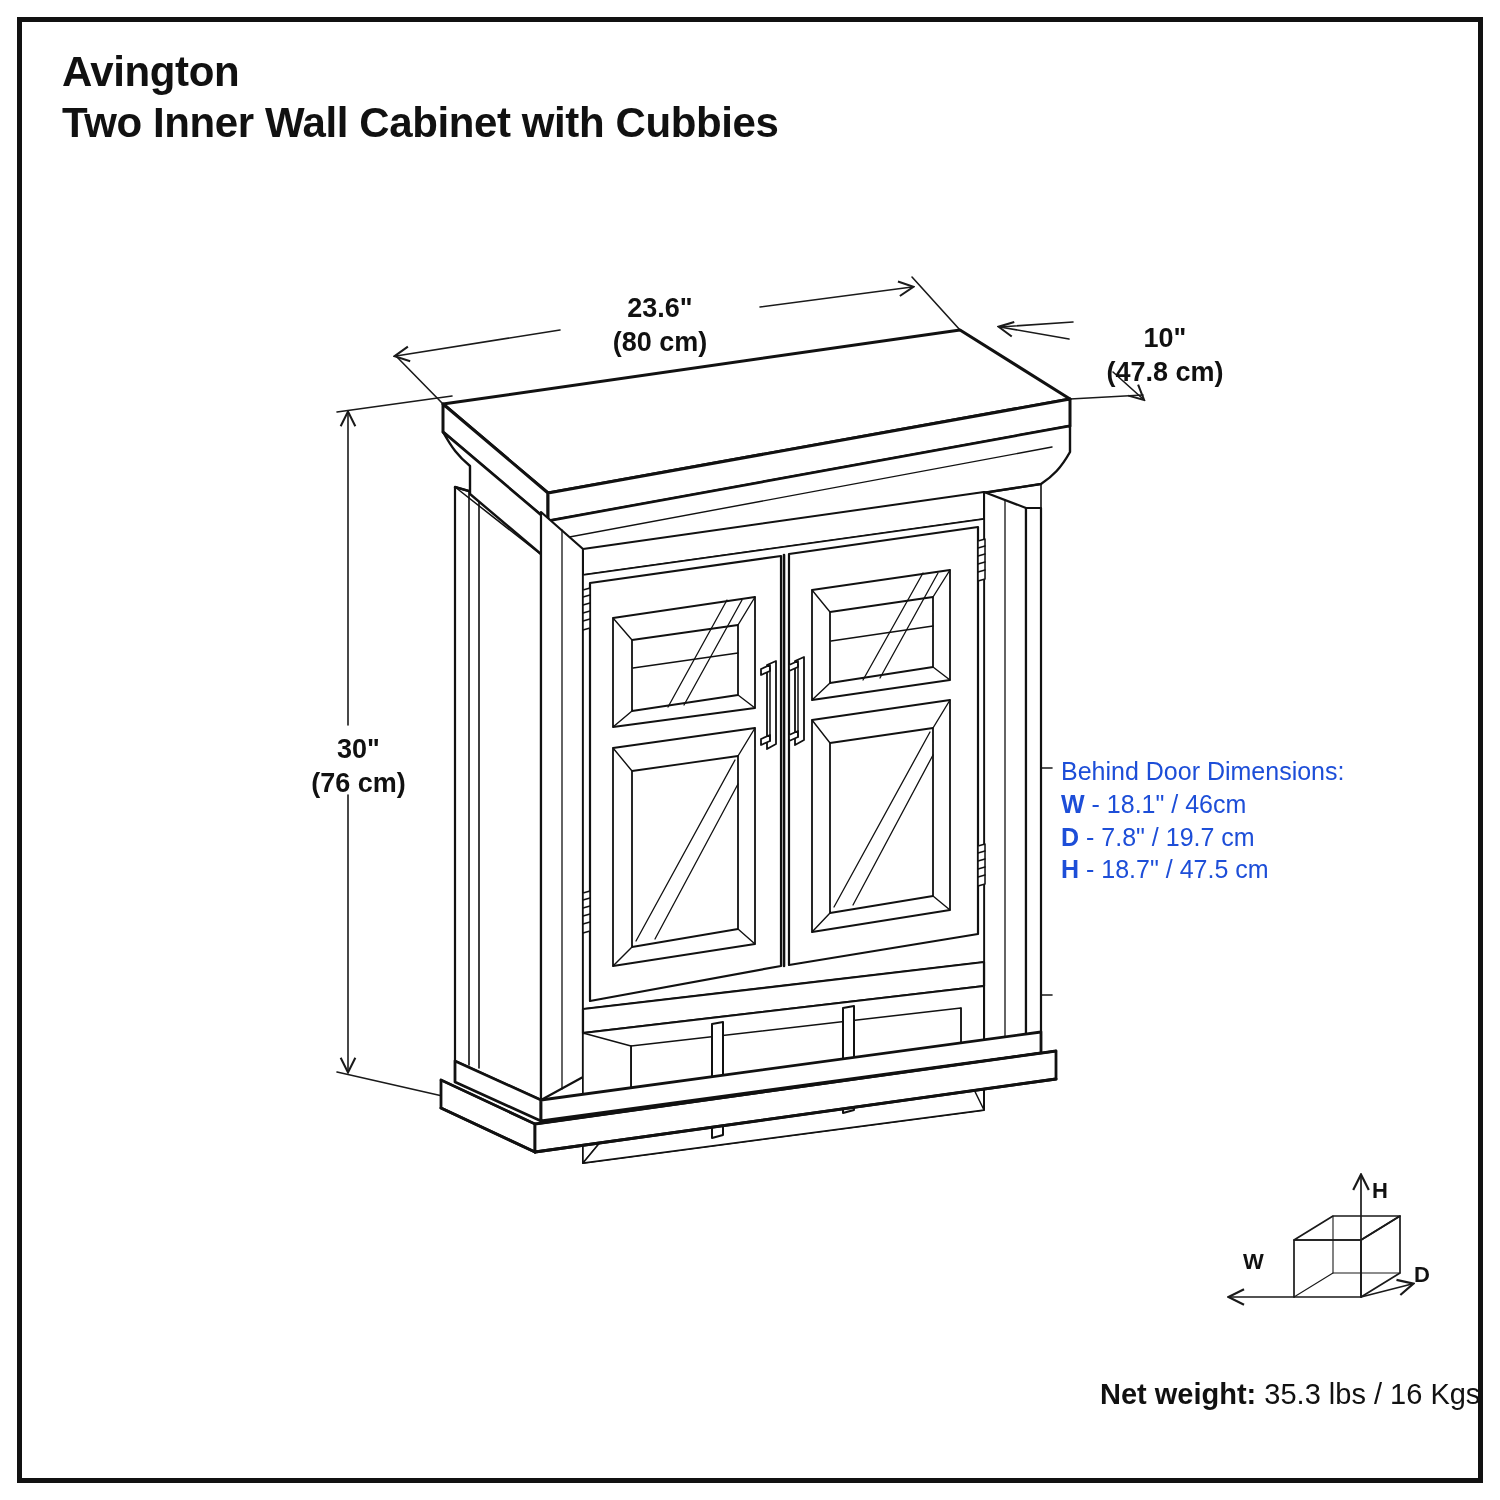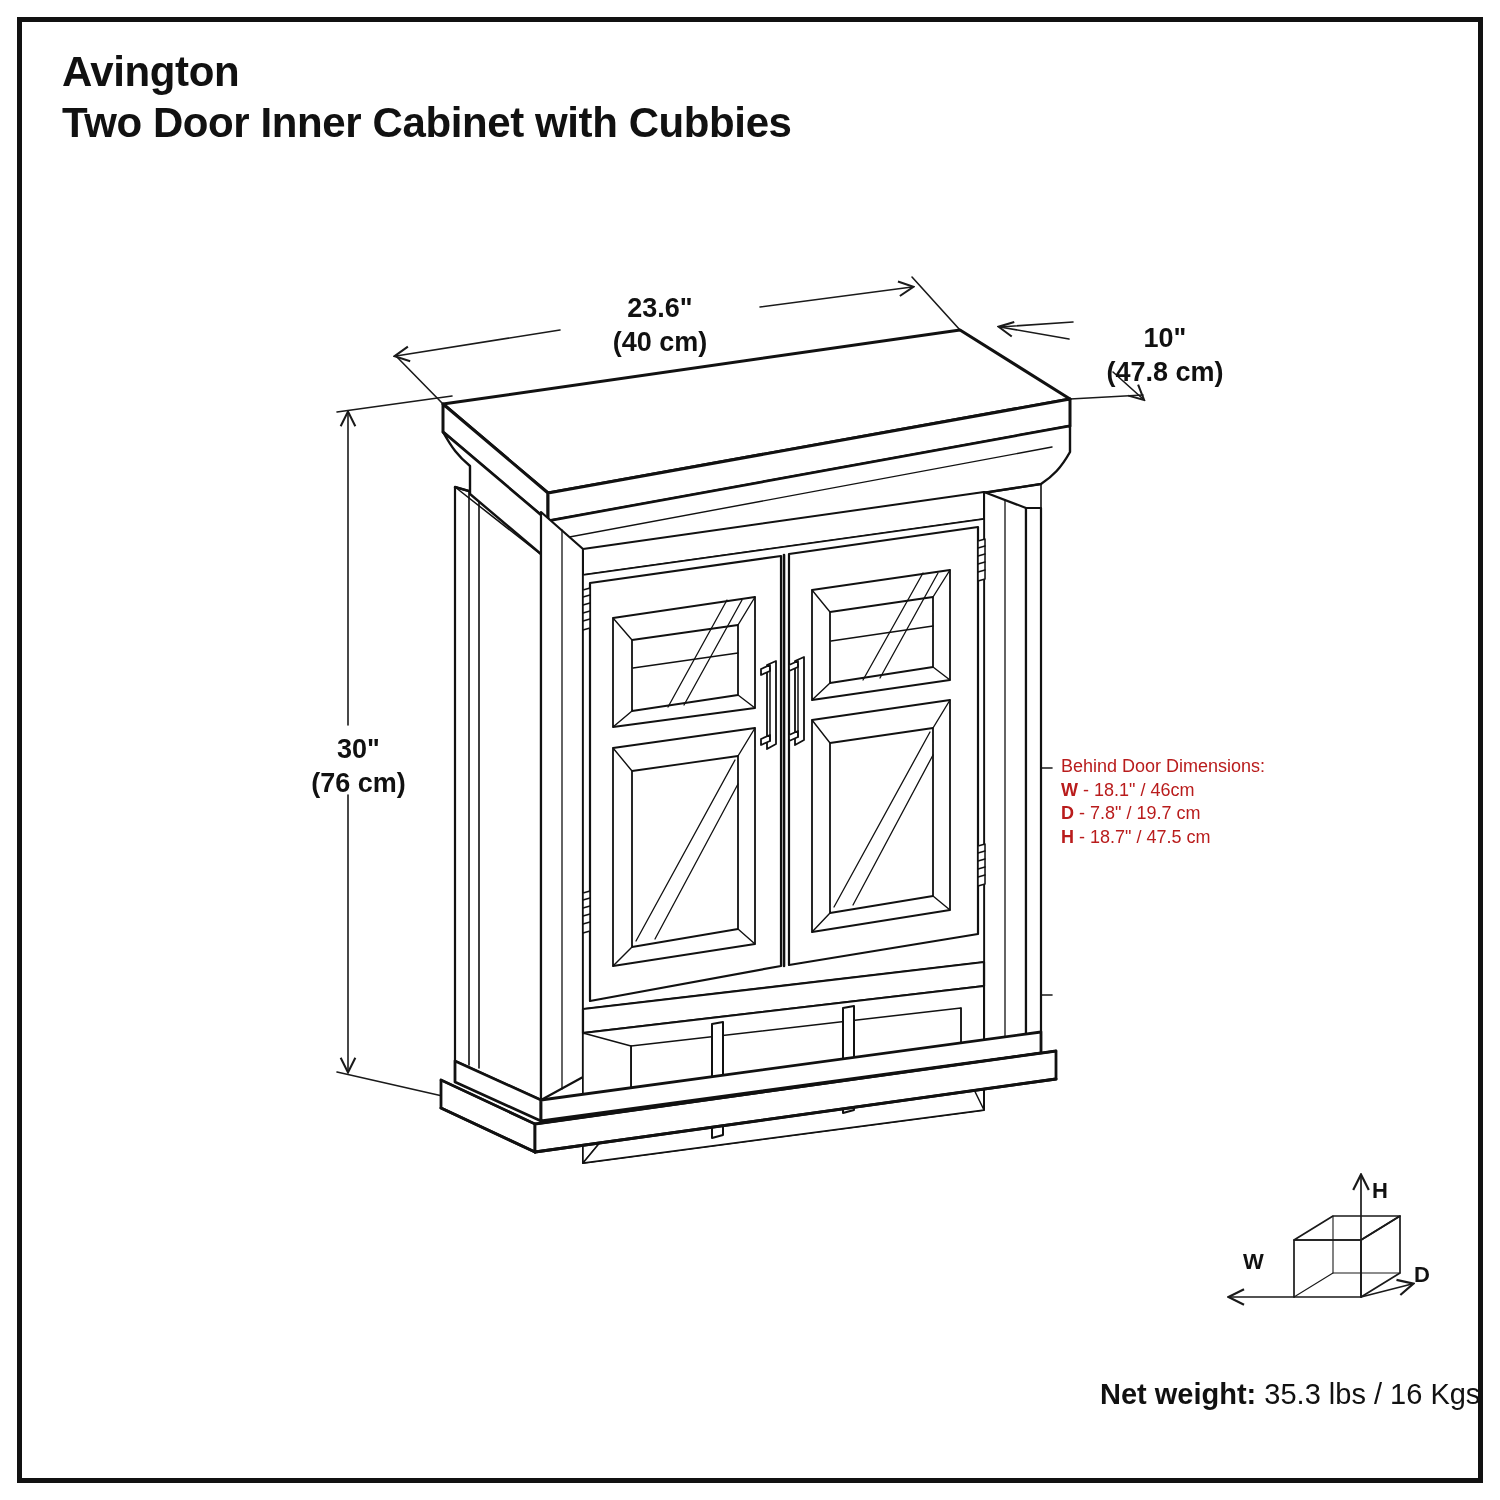--- a/index.html
+++ b/index.html
@@ -65,24 +65,24 @@
     line-height: 1.25;
     text-align: center;
     white-space: nowrap;
   }
   #dim-width-label { left: 560px; top: 292px; width: 200px; }
   #dim-depth-label { left: 1080px; top: 322px; width: 170px; }
   #dim-height-label { left: 281px; top: 733px; width: 155px; }
 
   .callout {
     position: absolute;
-    font-size: 18px;
+    font-size: 25px;
     line-height: 1.31;
     white-space: nowrap;
-    color: #b91c1c;
+    color: #1d4ed8;
   }
   #callout-door { left: 1061px; top: 755px; }
   #callout-cubbies { left: 1061px; top: 980px; }
   .callout-title { font-weight: normal; }
   .callout-row b { font-weight: bold; }
 
   #net-weight {
     position: absolute;
     left: 1100px;
     top: 1378px;
@@ -104,21 +104,21 @@
 </style>
 </head>
 <body>
 
 <div id="page">
 
   <div class="frame-border"></div>
 
   <div class="title-block">
     <div class="title-line1">Avington</div>
-    <div class="title-line2">Two Door Inner Cabinet with Cubbies</div>
+    <div class="title-line2">Two Inner Wall Cabinet with Cubbies</div>
   </div>
 
   <svg class="art" viewBox="0 0 1500 1500">
     <defs>
       <marker id="arrowThin" viewBox="0 0 12 12" refX="10" refY="6" markerWidth="11" markerHeight="11" orient="auto-start-reverse">
         <path d="M 1 1 L 11 6 L 1 11" fill="none" stroke="#1a1a1a" stroke-width="1.4"></path>
       </marker>
       <marker id="arrowBack" viewBox="0 0 12 12" refX="2" refY="6" markerWidth="11" markerHeight="11" orient="auto">
         <path d="M 11 1 L 1 6 L 11 11" fill="none" stroke="#1a1a1a" stroke-width="1.4"></path>
       </marker>
@@ -362,21 +362,21 @@
         <line x1="1294" y1="1297" x2="1230" y2="1297" marker-end="url(#arrowThin)"></line>
 
         <line x1="1361" y1="1297" x2="1412" y2="1284" marker-end="url(#arrowThin)"></line>
       </g>
 
     </g>
   </svg>
 
   <div class="dim-text" id="dim-width-label">
     <div>23.6"</div>
-    <div>(40 cm)</div>
+    <div>(80 cm)</div>
   </div>
 
   <div class="dim-text" id="dim-depth-label">
     <div>10"</div>
     <div>(47.8 cm)</div>
   </div>
 
   <div class="dim-text" id="dim-height-label">
     <div>30"</div>
     <div>(76 cm)</div>

